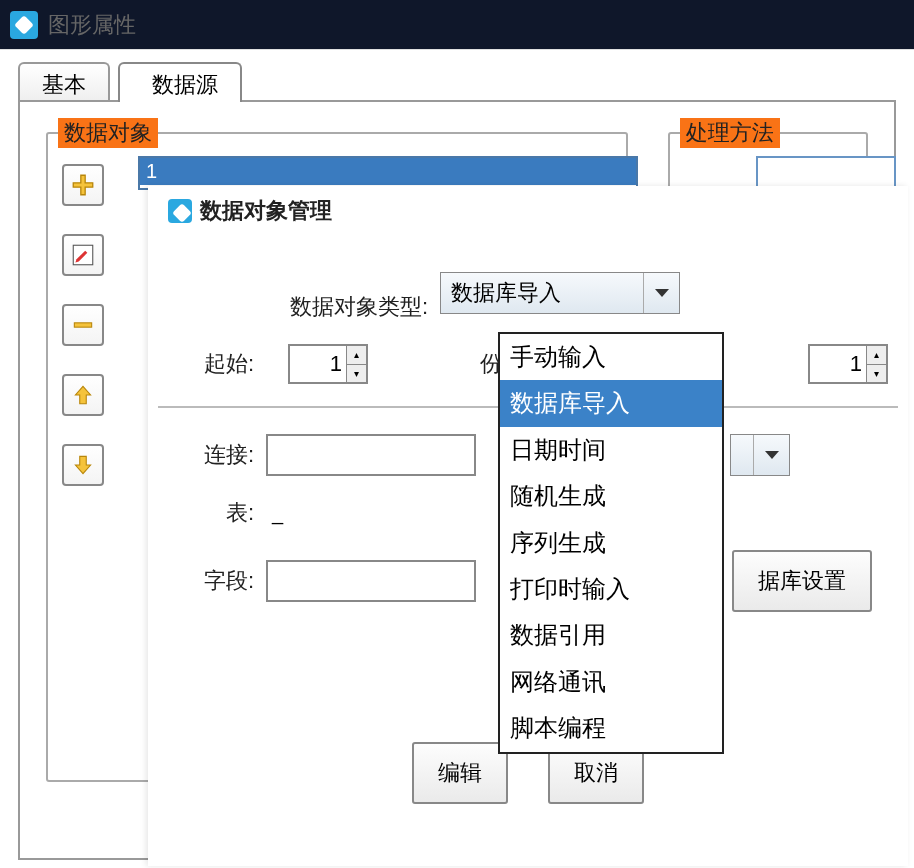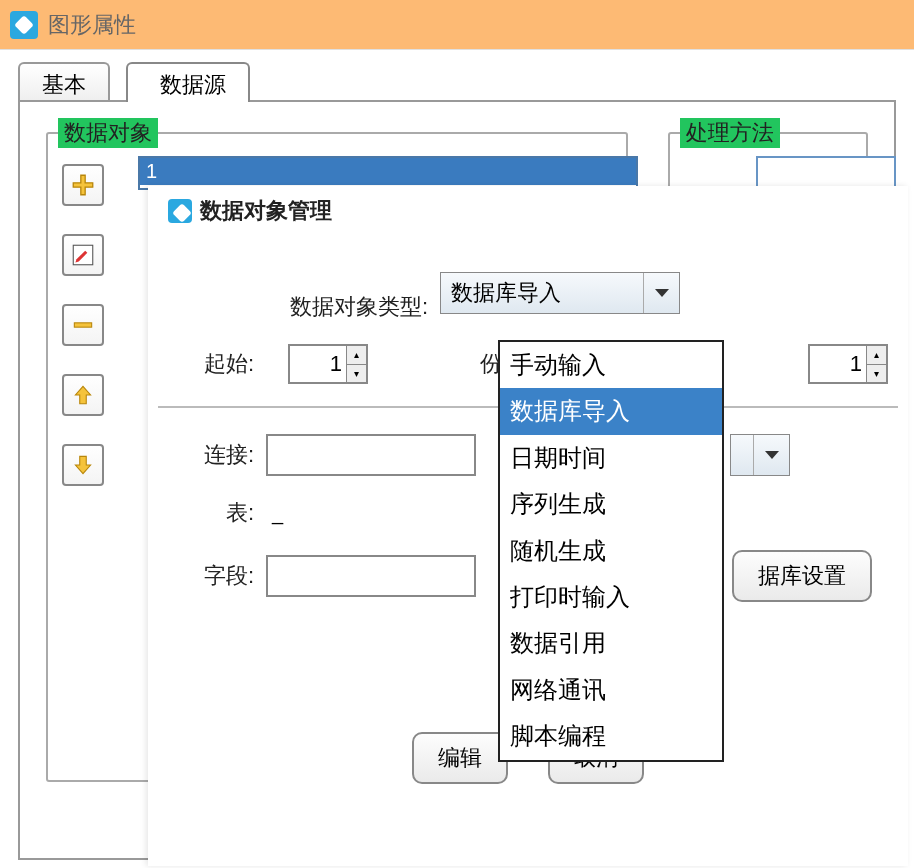--- a/index.html
+++ b/index.html
@@ -9,21 +9,21 @@
       background: #fff;
       width: 914px;
       height: 868px;
       overflow: hidden;
       position: relative;
     }
     .window-titlebar {
       display: flex;
       align-items: center;
       padding: 8px 10px;
-      background: #fdba74;
+      background: #0f172a;
       border-bottom: 1px solid #e0e0e0;
       height: 50px;
     }
     .app-icon {
       width: 28px;
       height: 28px;
       background: #2aa8e0;
       border-radius: 4px;
       margin-right: 10px;
       position: relative;
@@ -34,21 +34,21 @@
       width: 14px; height: 14px;
       background: #fff;
       border-radius: 3px;
       top: 7px; left: 7px;
       transform: rotate(45deg);
     }
     .window-title { color: #666; font-size: 22px; }
     .tabs {
       display: flex;
       padding: 12px 18px 0 18px;
-      gap: 16px;
+      gap: 8px;
       height: 52px;
     }
     .tab {
       padding: 6px 22px;
       border: 2px solid #999;
       border-bottom: none;
       border-radius: 6px 6px 0 0;
       background: linear-gradient(#fff, #eee);
       font-size: 22px;
       cursor: pointer;
@@ -73,21 +73,21 @@
     .group {
       border: 2px solid #aaa;
       border-radius: 3px;
       position: relative;
       padding: 20px 14px 14px 14px;
     }
     .group-legend {
       position: absolute;
       top: -16px;
       left: 10px;
-      background: #22c55e;
+      background: #f97316;
       padding: 0 6px;
       font-size: 22px;
       color: #222;
     }
     .group.dataobj { width: 614px; height: 650px; }
     .group.method { width: 210px; height: 650px; }
     .tool-column {
       display: flex;
       flex-direction: column;
       gap: 28px;
@@ -214,31 +214,31 @@
     }
     .spinner-btns div:first-child { border-bottom: 1px solid #888; }
     .hr { border-top: 2px solid #bbb; margin: 14px -10px 26px -10px; }
     .text-input {
       height: 42px;
       border: 2px solid #888;
       padding: 0 6px;
       background: #fff;
     }
     .btn {
-      height: 52px;
+      height: 62px;
       padding: 0 24px;
       border: 2px solid #888;
       background: linear-gradient(#fdfdfd, #eaeaea);
       font-size: 22px;
       cursor: pointer;
-      border-radius: 10px;
+      border-radius: 3px;
     }
     .dropdown-list {
       position: absolute;
-      top: 340px;
+      top: 332px;
       left: 498px;
       width: 226px;
       background: #fff;
       border: 2px solid #222;
       z-index: 50;
     }
     .dropdown-list .opt {
       padding: 4px 10px;
       font-size: 24px;
       cursor: pointer;
@@ -377,19 +377,19 @@
       <button class="btn">编辑</button>
       <button class="btn">取消</button>
     </div>
   </div>
 </div>
 
 <div class="dropdown-list">
   <div class="opt">手动输入</div>
   <div class="opt sel">数据库导入</div>
   <div class="opt">日期时间</div>
+  <div class="opt">随机生成</div>
   <div class="opt">序列生成</div>
-  <div class="opt">随机生成</div>
   <div class="opt">打印时输入</div>
   <div class="opt">数据引用</div>
   <div class="opt">网络通讯</div>
   <div class="opt">脚本编程</div>
 </div>
 
 </body></html>

